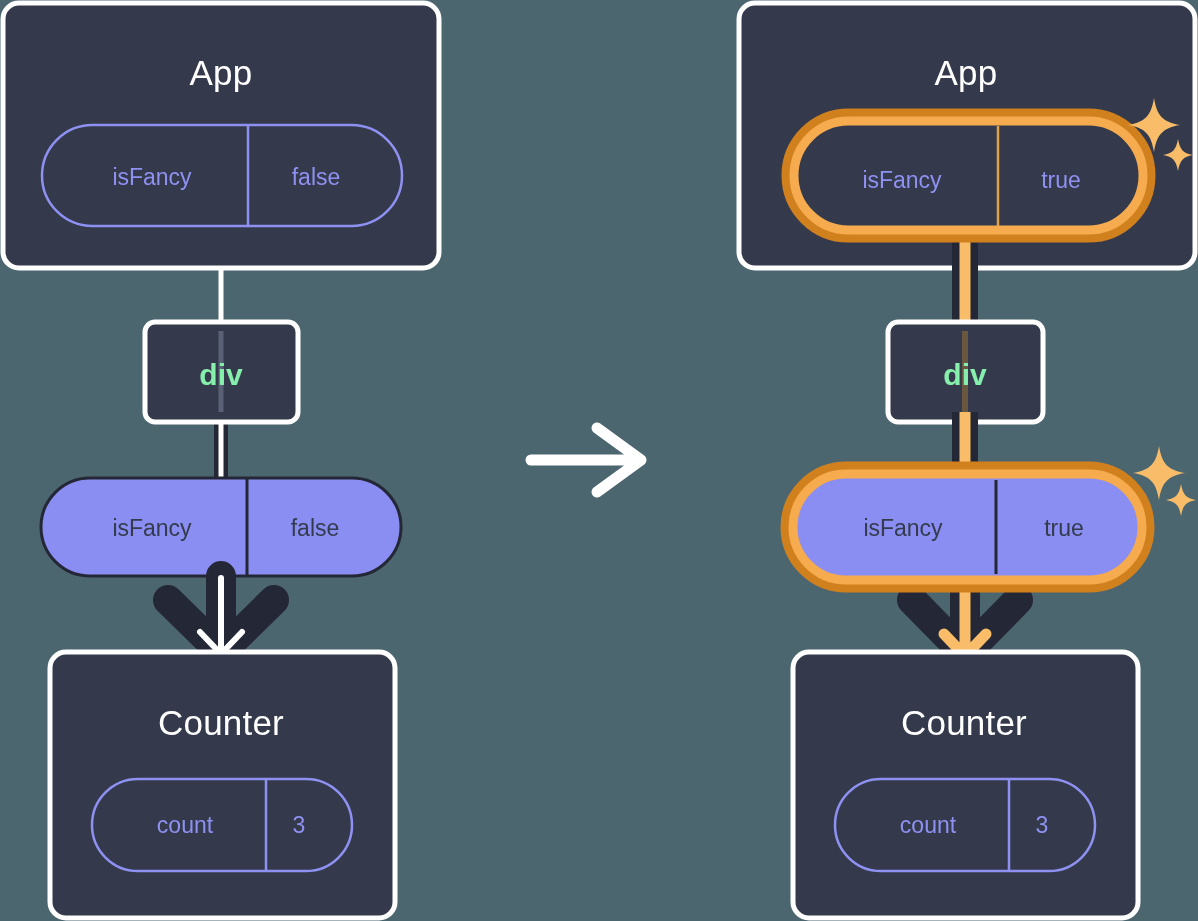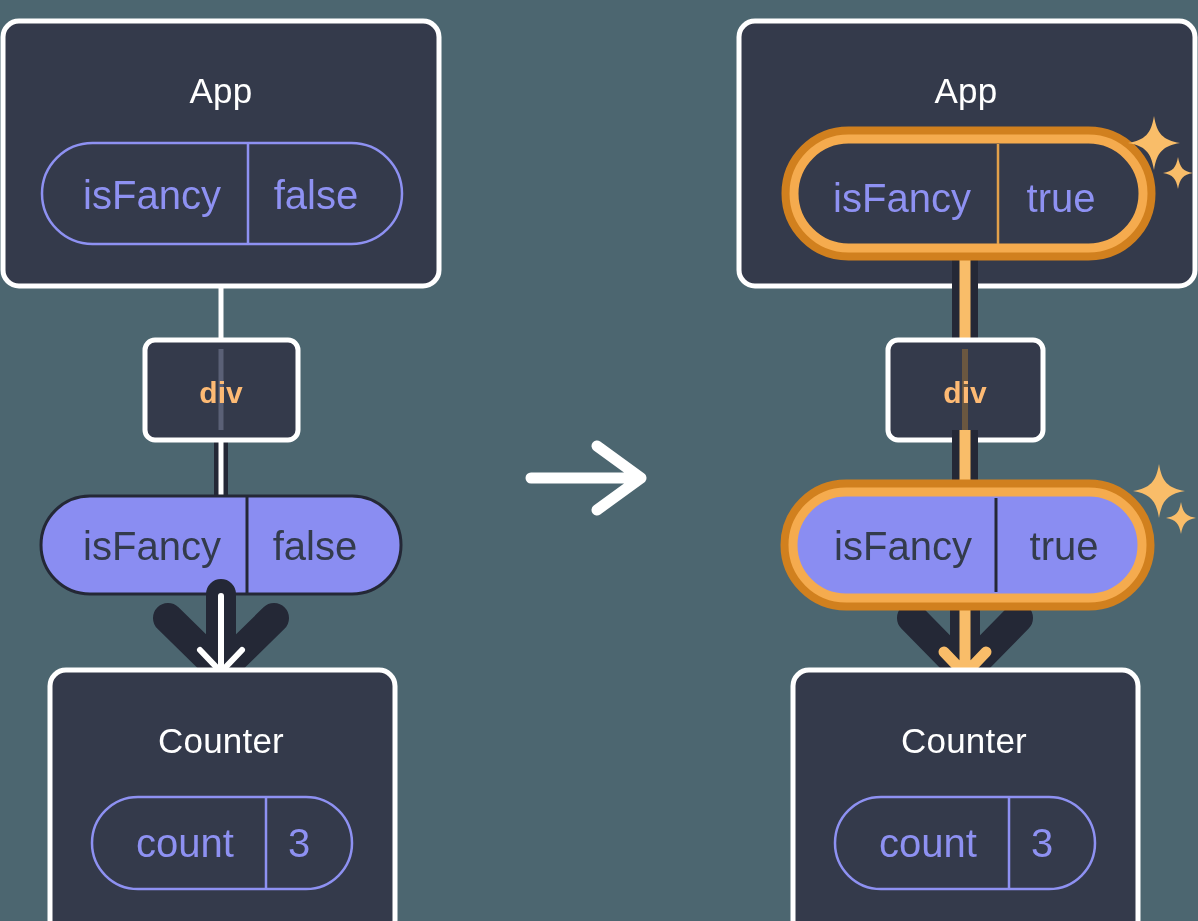--- a/index.html
+++ b/index.html
@@ -12,49 +12,48 @@
     height: 921px;
     font-family: "Liberation Sans", "DejaVu Sans", sans-serif;
     overflow: hidden;
     position: relative;
   }
   #stage {
     position: absolute;
     inset: 0;
     width: 1198px;
     height: 875px;
-    margin-top: 18px;
   }
   .svg-layer {
     position: absolute;
     top: 0;
     left: 0;
     width: 1198px;
     height: 921px;
   }
   .lbl {
     position: absolute;
     white-space: nowrap;
     pointer-events: none;
   }
   .component-title {
     color: #ffffff;
     font-size: 35px;
     font-weight: 400;
     letter-spacing: 0.2px;
   }
   .pill-text {
-    font-size: 40px;
+    font-size: 23px;
     font-weight: 400;
   }
   .pill-text.violet { color: #8e91f2; }
   .pill-text.dark { color: #333b4c; }
   .pill-text.bold { font-weight: 400; }
   .div-text {
-    color: #fdba74;
+    color: #86efac;
     font-size: 30px;
     font-weight: 700;
   }
   .center { transform: translate(-50%, -50%); }
 </style>
 </head>
 <body>
 
 <div id="stage">
 

